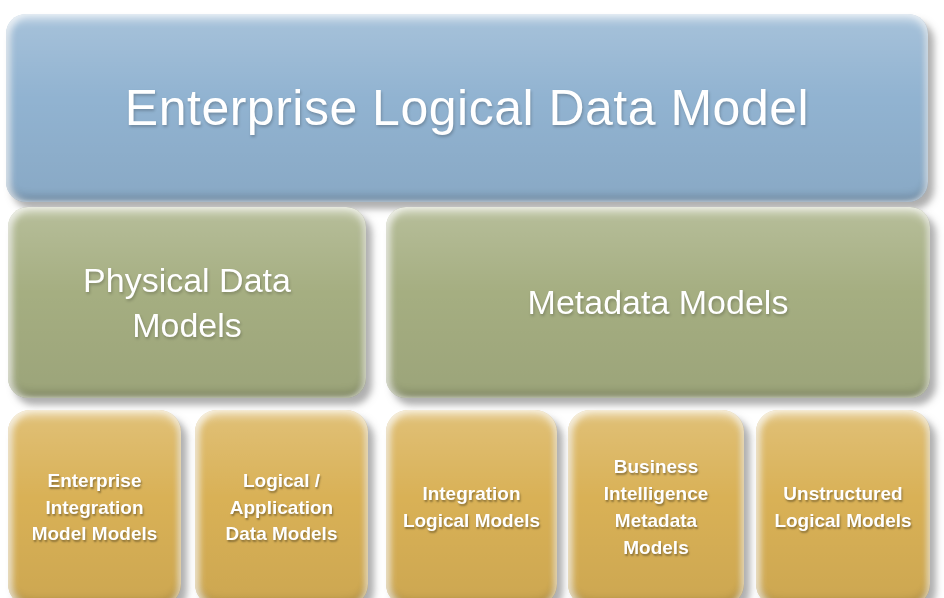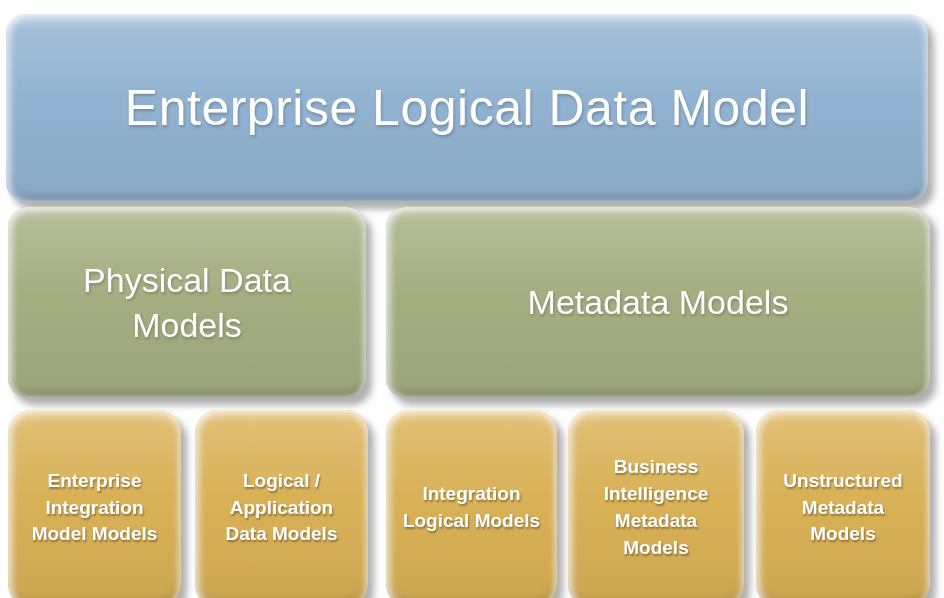--- a/index.html
+++ b/index.html
@@ -102,16 +102,16 @@
 
   <div class="node level3 pos-c">
     <span class="label">Integration Logical Models</span>
   </div>
 
   <div class="node level3 pos-d">
     <span class="label">Business Intelligence Metadata Models</span>
   </div>
 
   <div class="node level3 pos-e">
-    <span class="label">Unstructured Metadata Models</span>
+    <span class="label">Unstructured Logical Models</span>
   </div>
 
 </div>
 
 </body></html>

